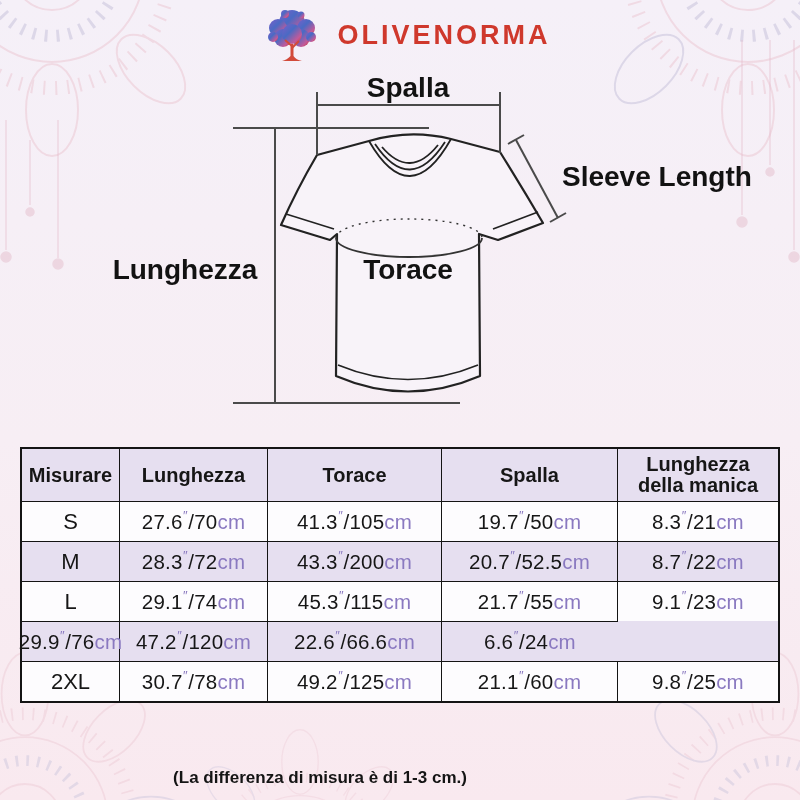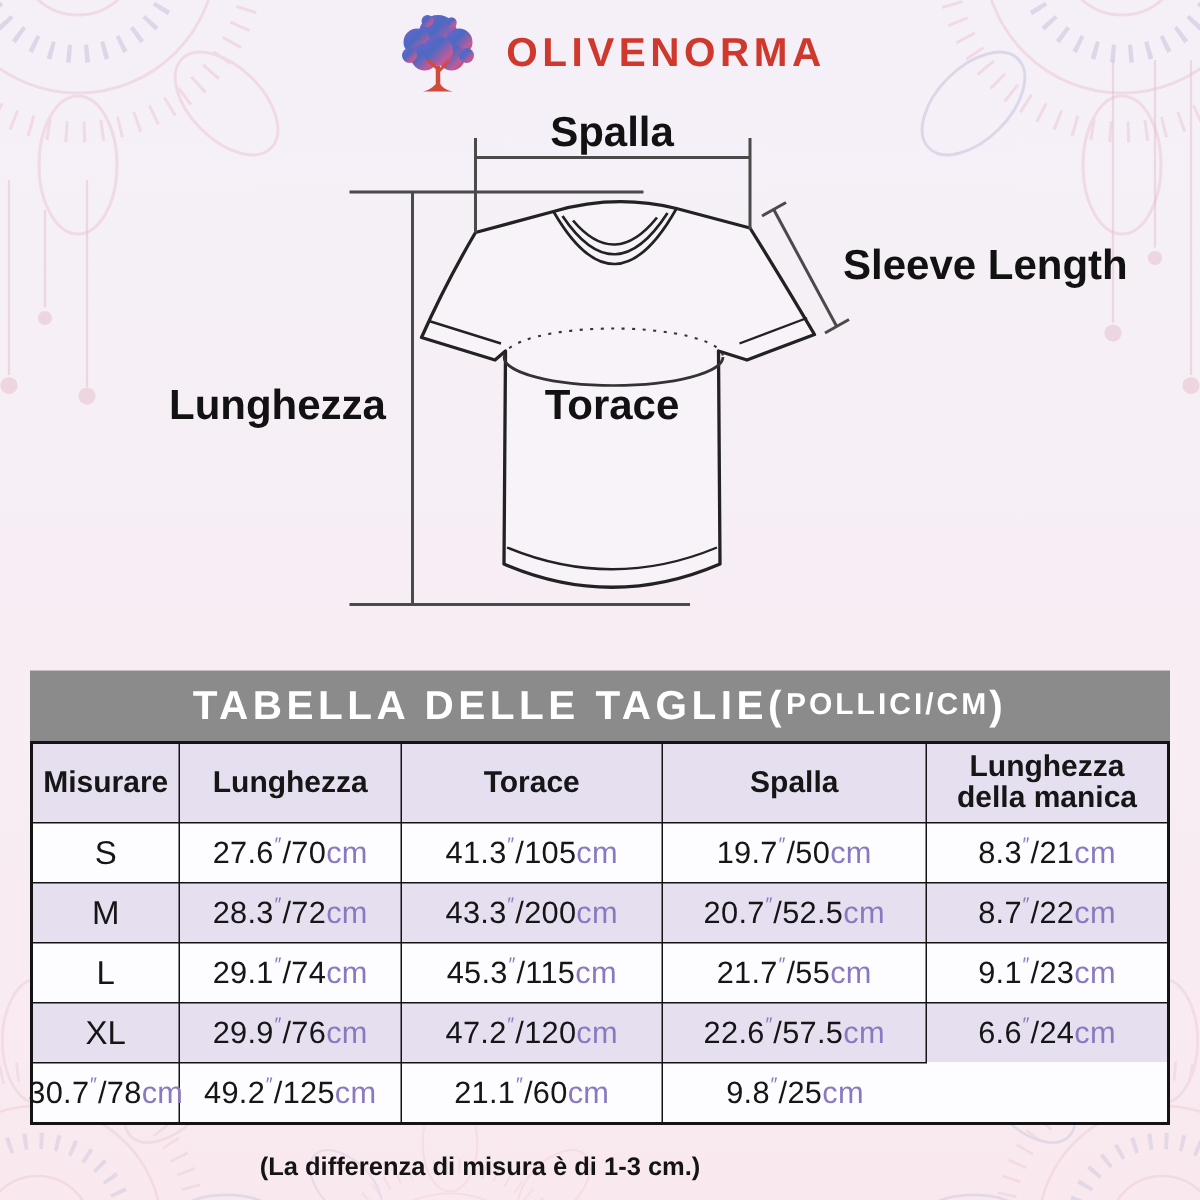--- a/index.html
+++ b/index.html
@@ -148,26 +148,20 @@
     <path d="M550,152 L566,143"></path>
   </g>
 </svg>
 
 <div class="dlabel lbl-spalla">Spalla</div>
 <div class="dlabel lbl-sleeve">Sleeve Length</div>
 <div class="dlabel lbl-lunghezza">Lunghezza</div>
 <div class="dlabel lbl-torace">Torace</div>
 
 <div class="size-table">
-  <div class="title-bar">
-    <span class="title-main">TABELLA DELLE TAGLIE</span>
-      <span class="title-paren">(</span>
-      <span class="title-unit">POLLICI/CM</span>
-      <span class="title-paren">)</span>
-  </div>
   <div class="tbody">
     <div class="thead">
       <div class="cell">Misurare</div>
       <div class="cell">Lunghezza</div>
       <div class="cell">Torace</div>
       <div class="cell">Spalla</div>
       <div class="cell">Lunghezza della manica</div>
     </div>
     <div>
         <div class="trow">
@@ -245,47 +239,47 @@
             <span class="cm">cm</span>
           </div>
           <div class="cell val-cell">
             <span>9.1</span>
             <span class="inch">″</span>
             <span>/23</span>
             <span class="cm">cm</span>
           </div>
         </div>
         <div class="trow alt">
-          <div class="cell size-cell">XL</div>
           <div class="cell val-cell">
             <span>29.9</span>
             <span class="inch">″</span>
             <span>/76</span>
             <span class="cm">cm</span>
           </div>
           <div class="cell val-cell">
             <span>47.2</span>
             <span class="inch">″</span>
             <span>/120</span>
             <span class="cm">cm</span>
           </div>
           <div class="cell val-cell">
             <span>22.6</span>
             <span class="inch">″</span>
-            <span>/57.5</span>
+            <span>/66.6</span>
             <span class="cm">cm</span>
           </div>
           <div class="cell val-cell">
             <span>6.6</span>
             <span class="inch">″</span>
             <span>/24</span>
             <span class="cm">cm</span>
           </div>
         </div>
         <div class="trow">
+          <div class="cell size-cell">2XL</div>
           <div class="cell val-cell">
             <span>30.7</span>
             <span class="inch">″</span>
             <span>/78</span>
             <span class="cm">cm</span>
           </div>
           <div class="cell val-cell">
             <span>49.2</span>
             <span class="inch">″</span>
             <span>/125</span>

